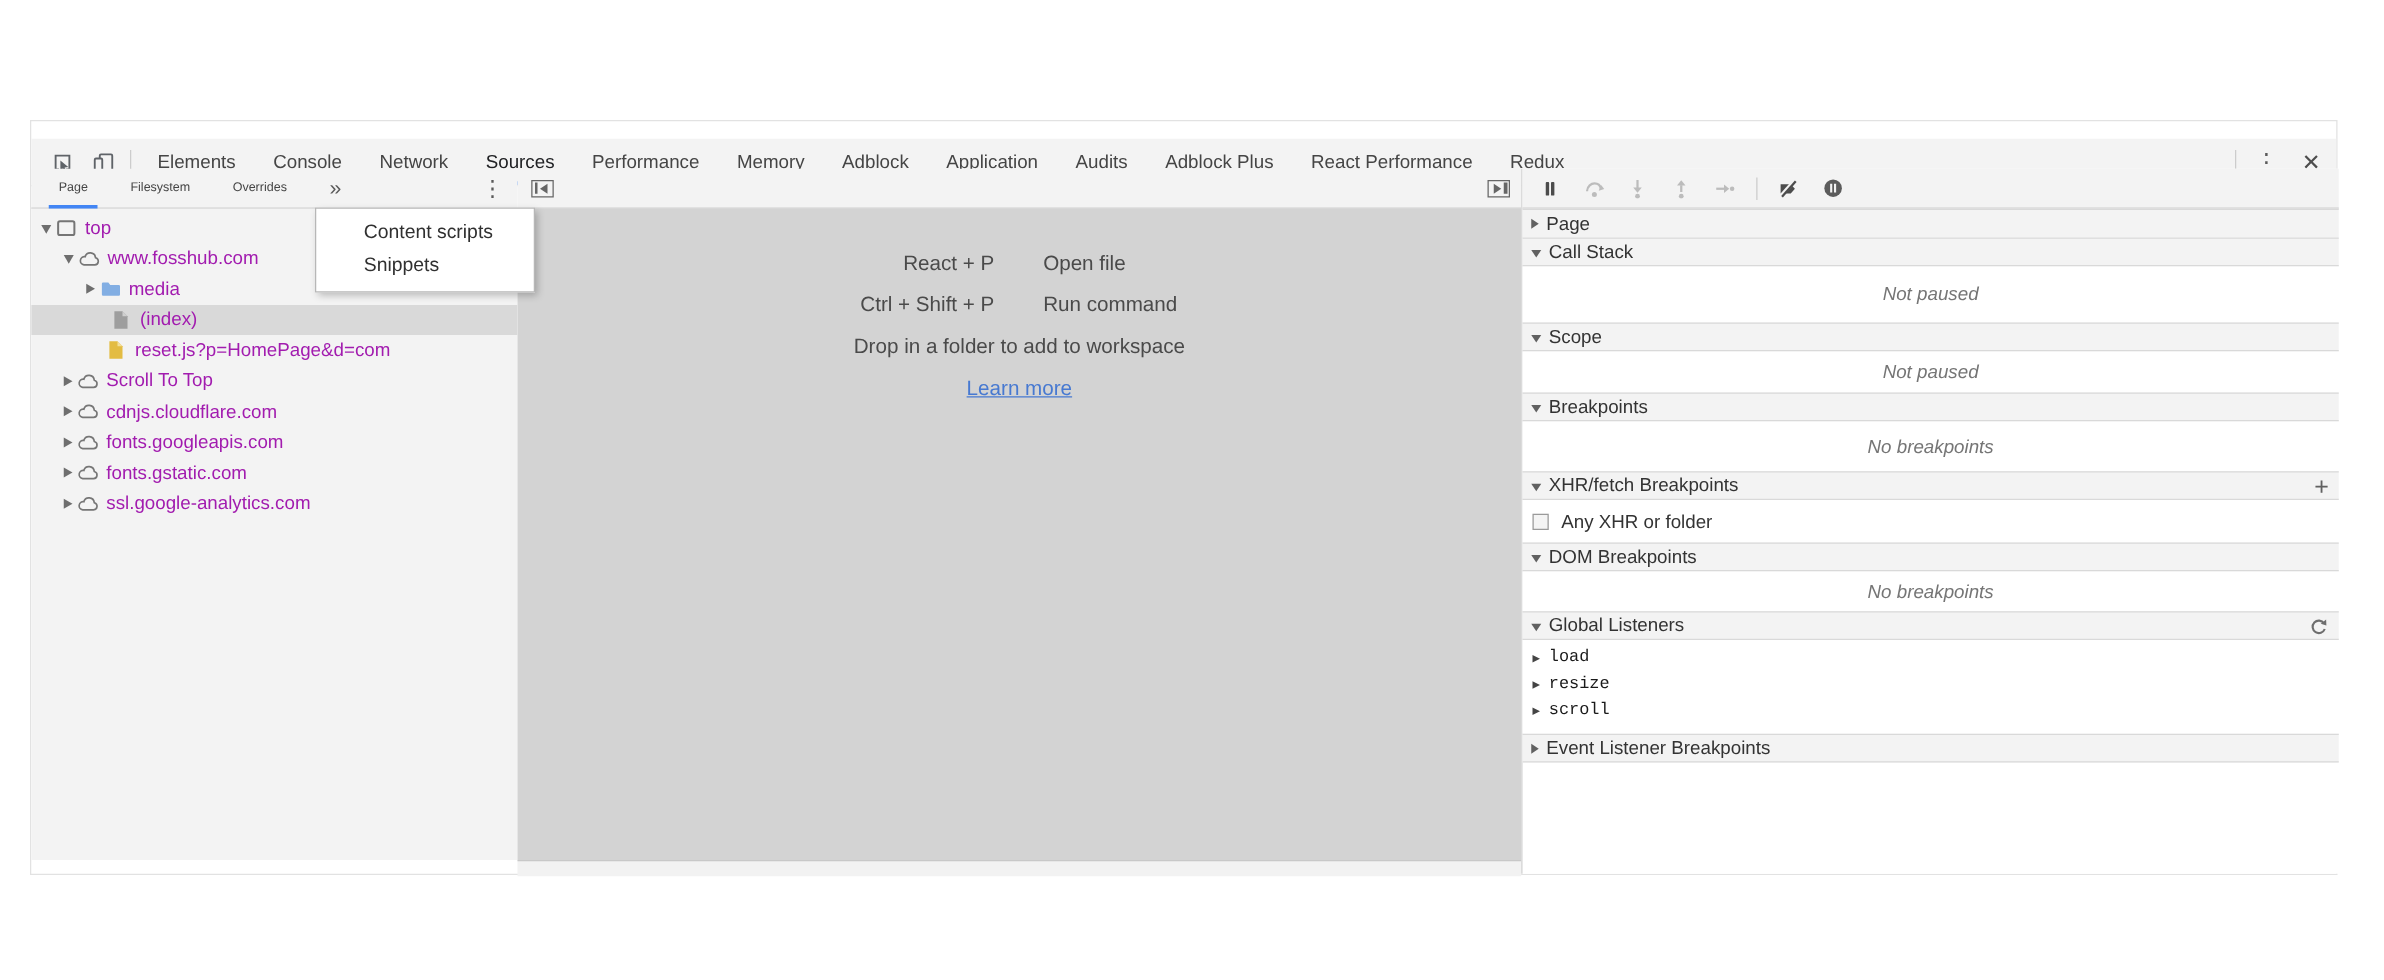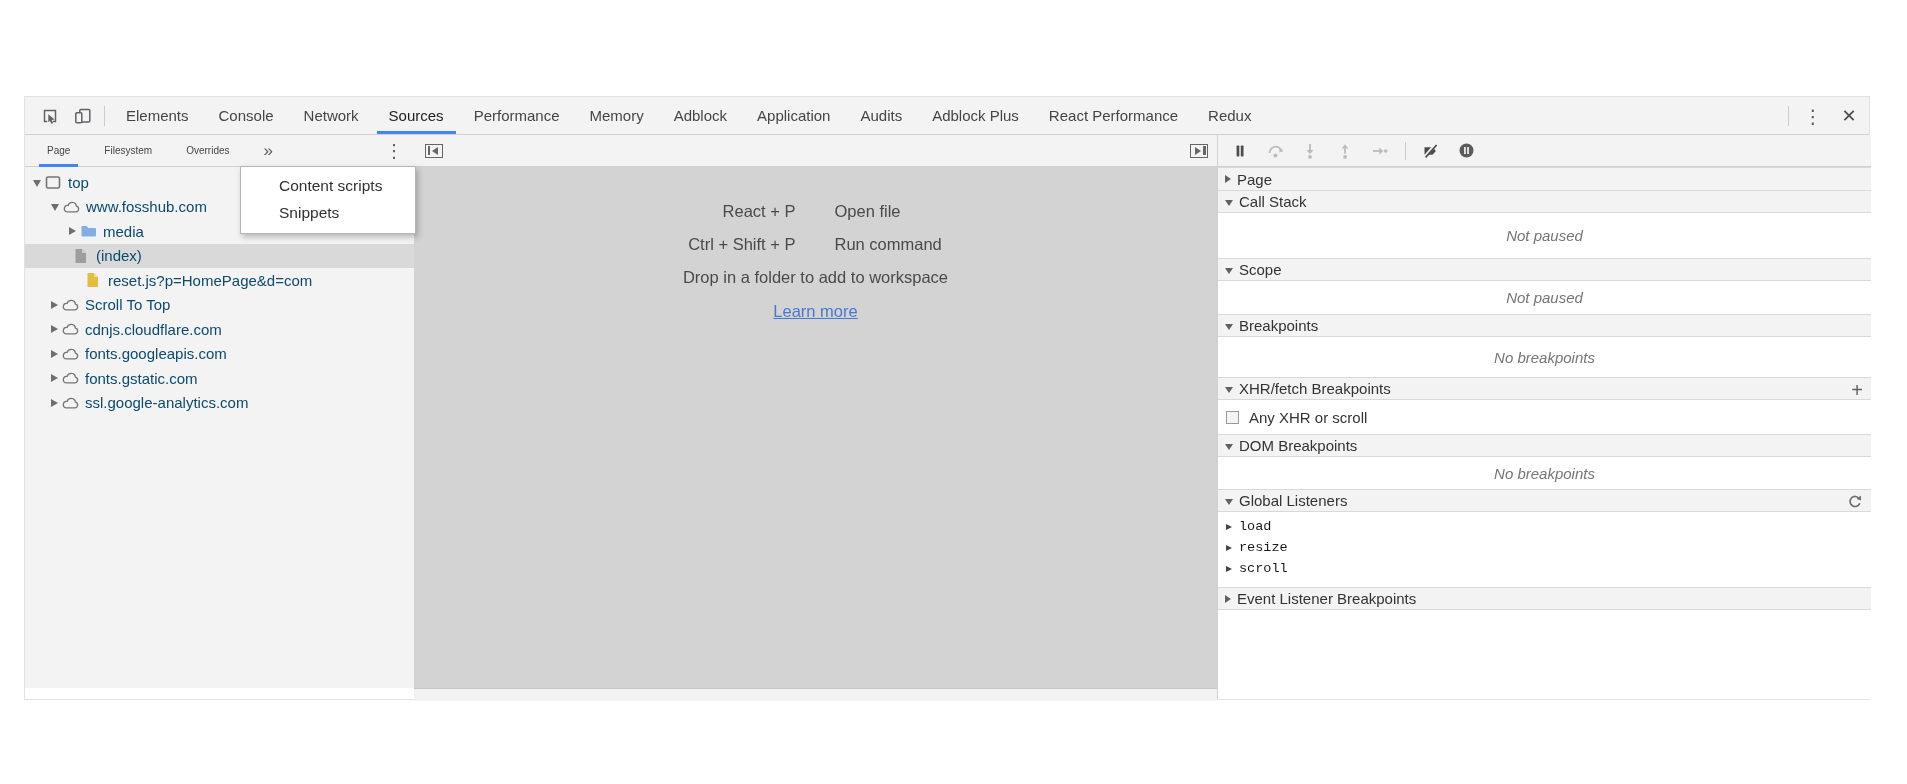--- a/index.html
+++ b/index.html
@@ -5,42 +5,42 @@
   :root{
     --accent:#4285f4; --editor-bg:#d3d3d3; --toolbar-bg:#f3f3f3;
     --panel-border:#d0d0d0; --selected-row:#d9d9d9; --link:#4779d1;
     --icon-dark:#4c4c4c; --icon-disabled:#bcbcbc;
   }
   *{margin:0;padding:0;box-sizing:border-box;font-family:"Liberation Sans","DejaVu Sans",sans-serif;}
   html,body{width:1907px;height:784px;background:#fff;overflow:hidden;}
   .devtools{position:absolute;left:24px;top:96px;width:1846px;height:604px;background:#fff;border:1px solid #e2e2e2;}
 
   
-  .tabbar{position:absolute;left:0;top:0;width:100%;height:38px;background:var(--toolbar-bg);border-bottom:1px solid var(--panel-border);display:flex;align-items:stretch;}
+  .tabbar{position:absolute;left:0;top:14px;width:100%;height:38px;background:var(--toolbar-bg);border-bottom:1px solid var(--panel-border);display:flex;align-items:stretch;}
   .tb-icons{display:flex;align-items:center;padding-left:13px;gap:9px;}
   .icon-btn{width:24px;height:24px;display:flex;align-items:center;justify-content:center;cursor:pointer;}
   .vsep{width:1px;height:20px;background:#ccc;align-self:center;}
   .main-tabs{display:flex;align-items:stretch;margin-left:6px;}
   .tab{padding:0 15px;display:flex;align-items:center;font-size:15px;color:#454545;cursor:pointer;position:relative;white-space:nowrap;}
   .tab.sel{color:#202124;}
   .tab.sel::after{content:"";position:absolute;left:3px;right:3px;bottom:0;height:3px;background:var(--accent);}
   .tb-right{position:absolute;right:8px;top:0;height:38px;display:flex;align-items:center;gap:12px;}
   .glyph{font-size:17px;color:#5a5a5a;line-height:1;}
 
   
   .main{position:absolute;left:0;top:38px;right:0;bottom:0;}
   .subbar{height:32px;background:var(--toolbar-bg);border-bottom:1px solid var(--panel-border);display:flex;align-items:center;position:relative;}
 
   .nav{position:absolute;left:0;top:0;width:389px;height:100%;}
   .nav-tabs{display:flex;gap:26px;padding-left:18px;}
   .ntab{font-size:10px;color:#454545;position:relative;padding:0 4px;height:32px;display:flex;align-items:center;cursor:pointer;white-space:nowrap;}
   .ntab.sel::after{content:"";position:absolute;left:-4px;right:-4px;bottom:0;height:3px;background:var(--accent);}
   .nav-kebab{position:absolute;right:8px;top:4px;}
   .tree{position:absolute;left:0;top:32px;width:100%;height:521px;background:var(--toolbar-bg);overflow:hidden;padding-top:3px;}
-  .trow{height:24.5px;display:flex;align-items:center;font-size:15px;color:#0c4a6e;cursor:pointer;white-space:nowrap;}
+  .trow{height:24.5px;display:flex;align-items:center;font-size:15px;color:#a21caf;cursor:pointer;white-space:nowrap;}
   .trow.sel{background:var(--selected-row);}
   .tri{width:0;height:0;display:inline-block;flex:none;}
   .tri.col{border-left:7px solid #6e6e6e;border-top:4.5px solid transparent;border-bottom:4.5px solid transparent;}
   .tri.exp{border-top:7px solid #6e6e6e;border-left:4.5px solid transparent;border-right:4.5px solid transparent;margin-top:2px;}
   .tspace{width:12px;flex:none;}
   .ticon{width:17px;height:16px;margin:0 6px 0 4px;flex:none;display:flex;align-items:center;}
 
   .center{position:absolute;left:389px;top:0;width:803px;height:100%;}
   .panel-icon{width:18px;height:14px;border:1.5px solid #666;position:relative;display:inline-block;}
   .panel-icon .bar-l{position:absolute;left:1.5px;top:1.5px;bottom:1.5px;width:2.5px;background:#666;}
@@ -69,21 +69,21 @@
   .placeholder{display:flex;align-items:center;justify-content:center;font-size:15px;font-style:italic;color:#757575;}
   .xhr-row{height:34px;display:flex;align-items:center;padding-left:8px;gap:10px;}
   .checkbox{width:13px;height:13px;border:1px solid #9a9a9a;background:#f4f4f4;flex:none;}
   .xhr-label{font-size:15px;color:#333;}
   .gl-body{padding:4px 0 0 8px;height:75px;}
   .gl-row{height:21px;display:flex;align-items:center;gap:7px;cursor:pointer;}
   .gl-row .tri.col{border-left:6px solid #444;border-top:3.8px solid transparent;border-bottom:3.8px solid transparent;}
   .gl-row span{font-family:"Liberation Mono","DejaVu Sans Mono",monospace;font-size:13.5px;color:#1a1a1a;}
 
   
-  .menu{position:absolute;left:240px;top:166px;width:176px;background:#fff;border:1px solid #b7b7b7;box-shadow:2px 3px 6px rgba(0,0,0,.25);padding:5px 0 7px 0;z-index:60;}
+  .menu{position:absolute;left:252px;top:166px;width:176px;background:#fff;border:1px solid #b7b7b7;box-shadow:2px 3px 6px rgba(0,0,0,.25);padding:5px 0 7px 0;z-index:60;}
   .mitem{height:27px;display:flex;align-items:center;padding-left:38px;font-size:15.5px;color:#303030;cursor:pointer;}
 </style>
 </head>
 <body>
 
 <div class="devtools">
 
   <div class="tabbar">
     <div class="tb-icons">
       <span class="icon-btn">
@@ -160,21 +160,21 @@
           </div>
           <div class="trow" style="padding-left: 44px;">
             <span class="tri col" style="margin-right: 0px;"></span>
             <span class="ticon">
               <svg width="17" height="14" viewBox="0 0 17 14">
                 <path d="M1.5 3 a1 1 0 0 1 1 -1 h4.2 l1.5 2 h6.8 a1 1 0 0 1 1 1 v6.5 a1 1 0 0 1 -1 1 h-12.5 a1 1 0 0 1 -1 -1 z" fill="#82aee3"></path>
               </svg>
             </span>
             <span>media</span>
           </div>
-          <div class="trow sel" style="padding-left: 32px;">
+          <div class="trow sel" style="padding-left: 48px;">
             <span class="tspace"></span>
             <span class="ticon">
               <svg width="14" height="16" viewBox="0 0 14 16">
                 <path d="M2.5 1 h6.5 l4 4 v10 h-10.5 z" fill="#9e9e9e"></path>
                 <path d="M9 1 v4 h4 z" fill="#cfcfcf"></path>
               </svg>
             </span>
             <span>(index)</span>
           </div>
           <div class="trow" style="padding-left: 44px;">
@@ -349,21 +349,21 @@
 
       <div class="hdr hb">
         <span class="tri exp"></span>
         <span>XHR/fetch Breakpoints</span>
         <span class="hdr-btn">
             <span class="glyph" style="font-size:20px;font-weight:400;color:#616161;">+</span>
           </span>
       </div>
       <div class="sect-body xhr-row">
         <span class="checkbox"></span>
-        <span class="xhr-label">Any XHR or scroll</span>
+        <span class="xhr-label">Any XHR or folder</span>
       </div>
 
       <div class="hdr hb">
         <span class="tri exp"></span>
         <span>DOM Breakpoints</span>
       </div>
       <div class="sect-body placeholder" style="height:32px;">No breakpoints</div>
 
       <div class="hdr hb">
         <span class="tri exp"></span>

